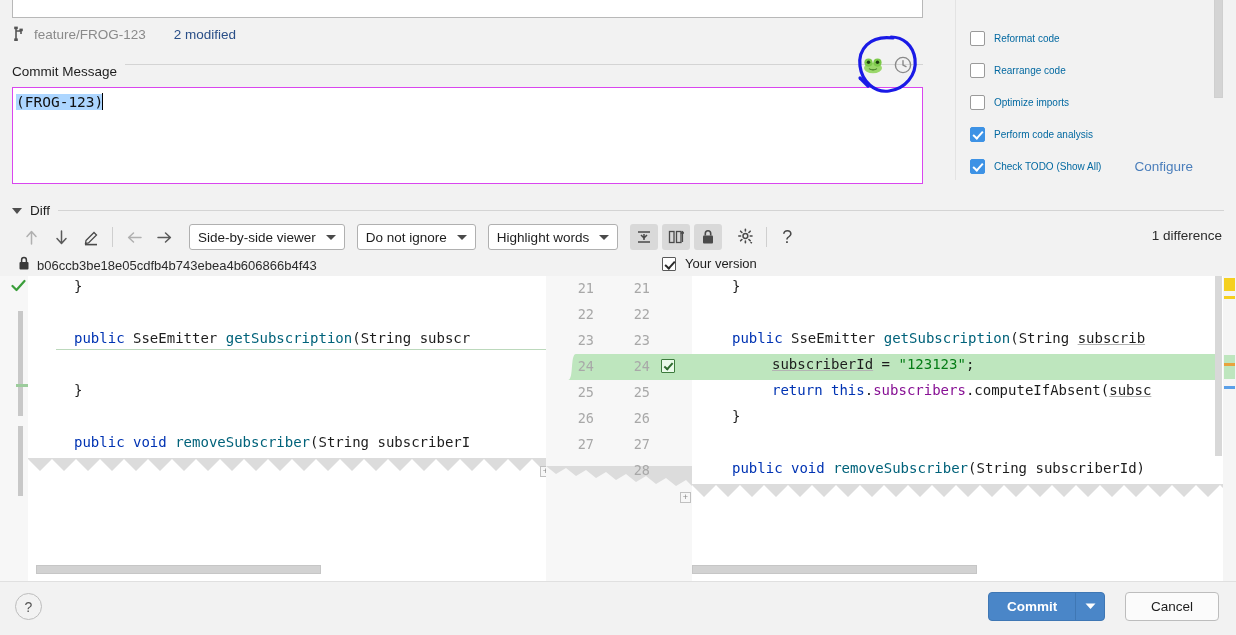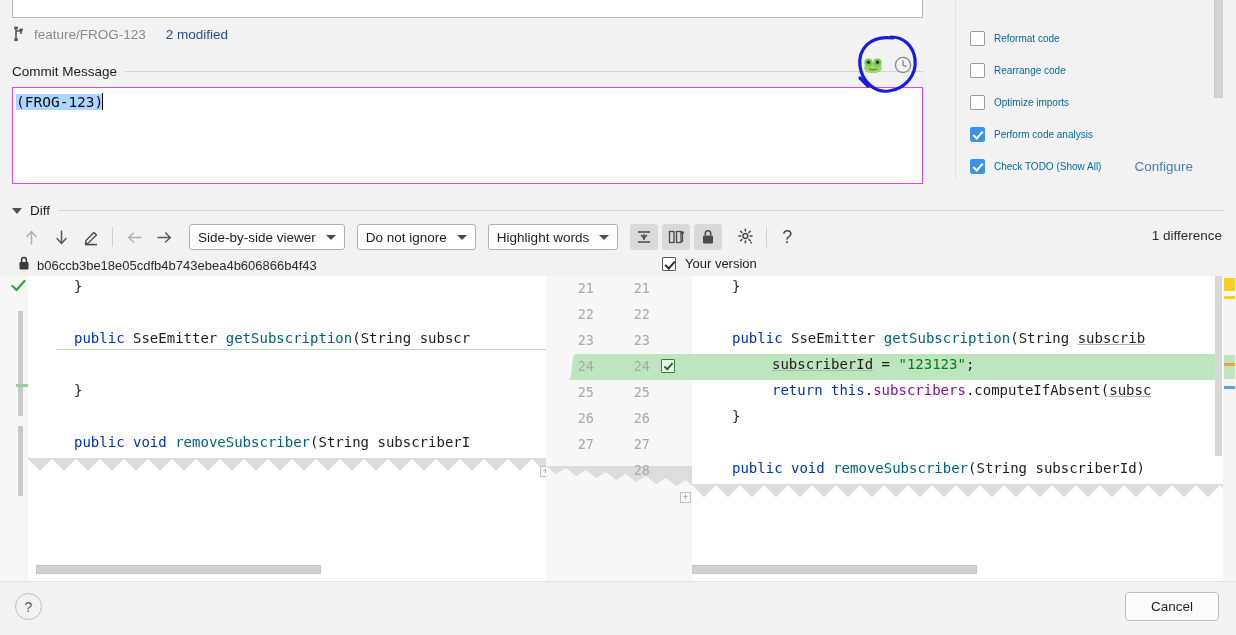--- a/index.html
+++ b/index.html
@@ -19,25 +19,25 @@
     position: absolute; left: 12px; top: -14px;
     width: 911px; height: 32px;
     background: #ffffff; border: 1px solid #b8b8b8;
   }
   .branchrow {
     position: absolute; left: 12px; top: 23px;
     height: 22px; display: flex; align-items: center; gap: 8px;
   }
   .branch-icon { width: 14px; height: 16px; display:block; }
   .branch-name { color: #8a8a8a; font-size: 13.5px; }
-  .modified-link { color: #2a4f88; font-size: 13.5px; margin-left: 12px; }
+  .modified-link { color: #2a4f88; font-size: 13.5px; margin-left: 20px; }
 
   .cm-label-row {
     position: absolute; left: 12px; top: 64px; width: 911px;
-    display: flex; align-items: center; gap: 8px;
+    display: flex; align-items: flex-start; gap: 8px;
   }
   .cm-label { font-size: 13.5px; color: #1d1d1d; white-space: nowrap; }
   .cm-rule { flex: 1; height: 1px; background: #d4d4d4; }
 
   .cm-box {
     position: absolute; left: 12px; top: 87px;
     width: 911px; height: 97px;
     background: #ffffff; border: 1px solid #d946ef;
   }
   .cm-text {
@@ -439,15 +439,24 @@
     <div class="markstrip" style="top:0;"></div>
     <div class="mk-yellow" style="top:2px;"></div>
     <div class="mk-yellow2" style="top:20px;"></div>
     <div class="mk-green" style="top:79px;"></div>
     <div class="mk-orange" style="top:87px;"></div>
     <div class="mk-blue" style="top:110px;"></div>
   </div>
 
   <div class="bottombar"></div>
   <div class="helpbtn">?</div>
+  <div class="commitbtn">
+    <span class="commit-label">Commit</span>
+    <span class="commit-split"></span>
+    <span class="commit-arrow">
+      <svg width="11" height="7" viewBox="0 0 11 7">
+          <path d="M0.5 0.5 L5.5 6 L10.5 0.5 Z" fill="#ffffff"></path>
+        </svg>
+    </span>
+  </div>
   <div class="cancelbtn">Cancel</div>
 
 </div>
 
 </body></html>

